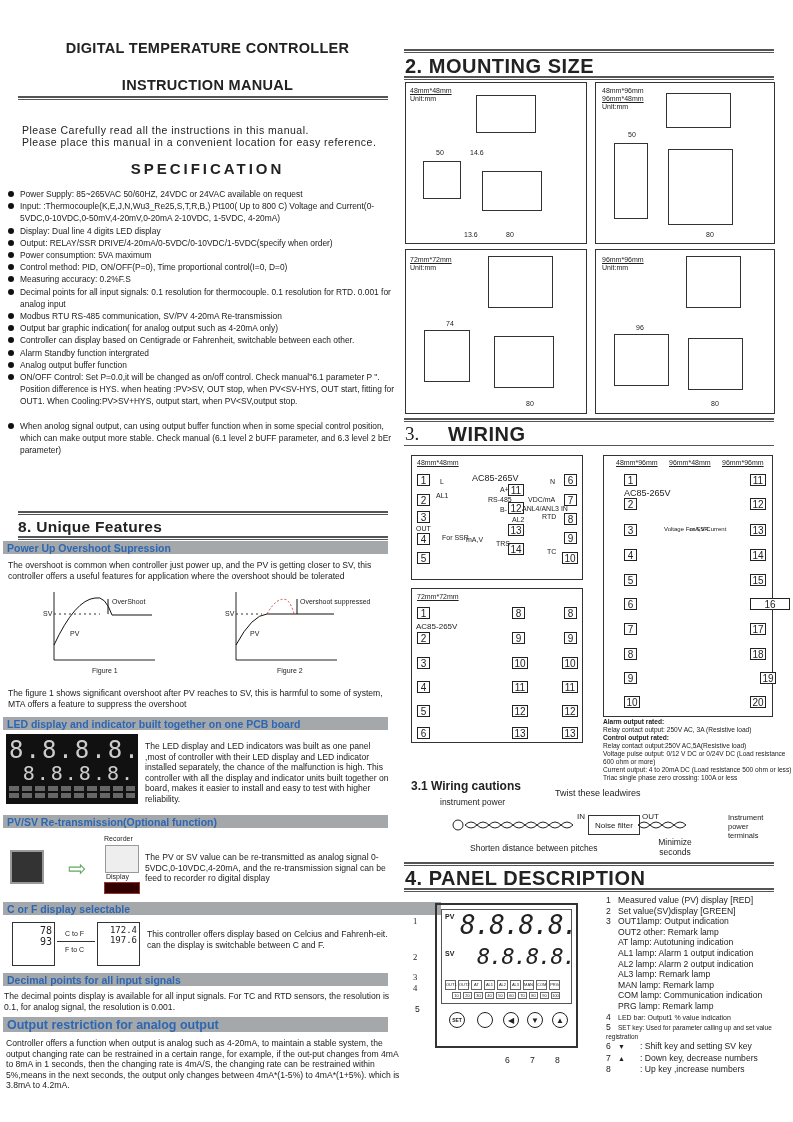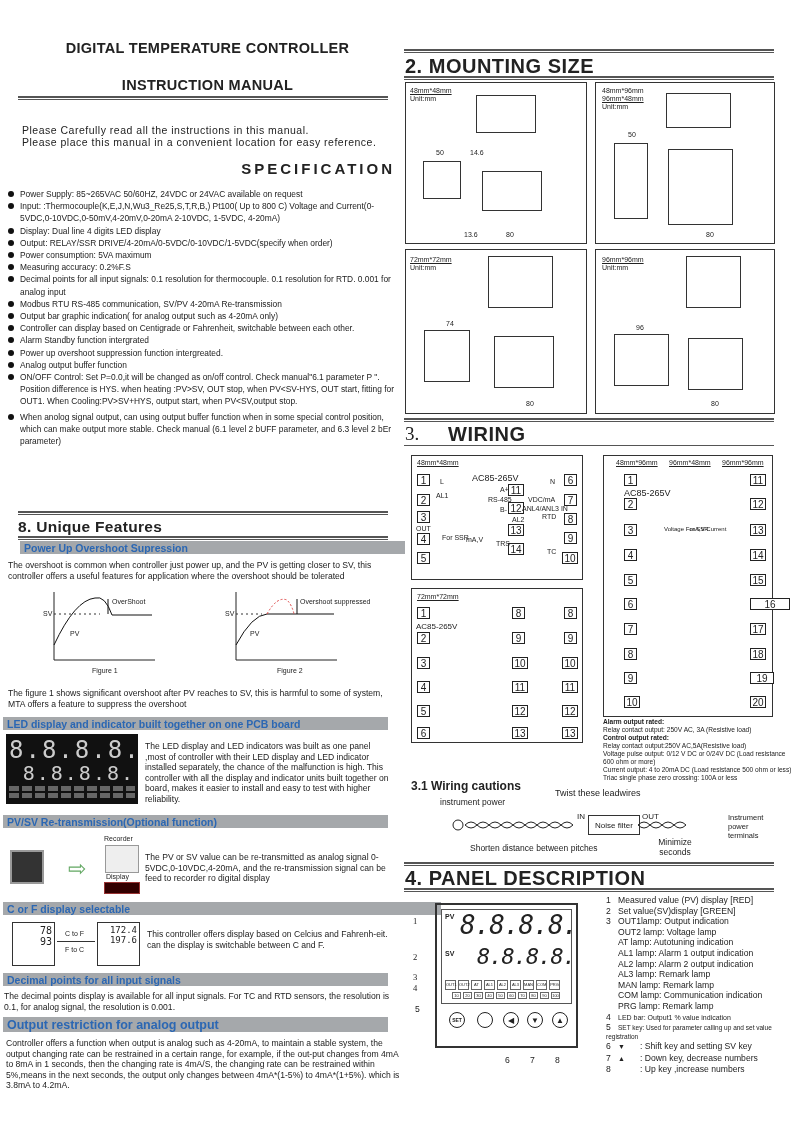--- a/index.html
+++ b/index.html
@@ -1,21 +1,21 @@
 <!DOCTYPE html>
 <html><head>
 <meta charset="utf-8">
 <style>
 *{box-sizing:border-box;margin:0;padding:0}
 body{width:793px;height:1122px;background:#fff;font-family:"Liberation Sans",sans-serif;color:#222;position:relative;overflow:hidden}
 .abs{position:absolute}
 .title{font-weight:bold;font-size:14.5px;text-align:center;letter-spacing:0.3px}
 .dbl{border-top:2px solid #555;border-bottom:1px solid #555;height:4px}
 .intro{font-size:10.5px;letter-spacing:0.5px;line-height:13px}
-.spec-h{font-weight:bold;font-size:15px;letter-spacing:3px;text-align:right}
+.spec-h{font-weight:bold;font-size:15px;letter-spacing:3px;text-align:center}
 ul.spec{list-style:none;font-size:8.4px;line-height:12.2px}
 ul.spec li{position:relative;padding-left:20px}
 ul.spec li:before{content:"";position:absolute;left:8px;top:3px;width:6px;height:6px;border-radius:50%;background:#111}
 .h1{font-weight:bold;font-size:15.5px;letter-spacing:0.3px}
 .bar{background:#a5a8ab;color:#2b67b3;font-weight:bold;font-size:10.5px;padding:1px 4px;height:13px;line-height:12px}
 .bar.big{font-size:12.5px;height:15px;line-height:15px}
 .p{font-size:8.6px;line-height:10.5px}
 .sec-h{font-weight:bold;font-size:20px;letter-spacing:0.5px}
 .box{border:1px solid #333}
 .small{font-size:7px;line-height:8px}
@@ -33,37 +33,37 @@
 <div class="abs intro" style="left:22px;top:124px">Please Carefully read all the instructions in this manual.</div>
 <div class="abs intro" style="left:22px;top:136px">Please place this manual in a convenient location for easy reference.</div>
 <div class="abs spec-h" style="left:20px;top:160px;width:375px">SPECIFICATION</div>
 
 <ul class="abs spec" style="left:0;top:188px;width:405px">
   <li>Power Supply: 85~265VAC 50/60HZ,  24VDC or 24VAC available on request</li>
   <li>Input: :Thermocouple(K,E,J,N,Wu3_Re25,S,T,R,B,) Pt100( Up to 800 C) Voltage and Current(0-5VDC,0-10VDC,0-50mV,4-20mV,0-20mA 2-10VDC, 1-5VDC, 4-20mA)</li>
   <li>Display: Dual line 4 digits LED display</li>
   <li>Output:  RELAY/SSR DRIVE/4-20mA/0-5VDC/0-10VDC/1-5VDC(specify when order)</li>
   <li>Power consumption: 5VA maximum</li>
+  <li>Control method:  PID,  ON/OFF(P=0), Time proportional control(I=0, D=0)</li>
   <li>Measuring accuracy: 0.2%F.S</li>
   <li>Decimal points for all input signals:  0.1 resolution for thermocouple. 0.1 resolution for RTD. 0.001 for analog input</li>
   <li>Modbus RTU RS-485 communication, SV/PV 4-20mA Re-transmission</li>
   <li>Output bar graphic indication( for analog output such as 4-20mA only)</li>
   <li>Controller can display based on Centigrade or Fahrenheit, switchable between each other.</li>
   <li>Alarm Standby function intergrated</li>
-  <li>Power up overshoot suppression function intergreated.</li>
   <li>Analog output buffer function</li>
   <li>ON/OFF Control: Set P=0.0,it will be changed as on/off control. Check manual"6.1 parameter P ".  Position difference is HYS. when heating :PV&gt;SV, OUT stop, when PV&lt;SV-HYS, OUT start, fitting for OUT1. When Cooling:PV&gt;SV+HYS, output start, when PV&lt;SV,output stop.</li>
-  <li style="margin-top:3px">When anolog signal output, can using output buffer function when in some special control position, which can make output more stable. Check manual (6.1 level 2 bUFF parameter, and 6.3 level 2  bEr parameter)</li>
+  <li style="margin-top:12px">When anolog signal output, can using output buffer function when in some special control position, which can make output more stable. Check manual (6.1 level 2 bUFF parameter, and 6.3 level 2  bEr parameter)</li>
 </ul>
 
 <div class="abs dbl" style="left:18px;top:511px;width:370px"></div>
 <div class="abs h1" style="left:18px;top:518px">8. Unique Features</div>
 <div class="abs dbl" style="left:18px;top:536px;width:370px"></div>
 
-<div class="abs bar" style="left:20px;top:541px;width:385px">Power Up Overshoot Supression</div>
+<div class="abs bar" style="left:3px;top:541px;width:385px">Power Up Overshoot Supression</div>
 <div class="abs p" style="left:8px;top:560px;width:385px">The overshoot is common when controller just power up, and the PV is getting closer to SV, this controller offers a useful features for application where the overshoot should be tolerated</div>
 
 <div class="fig" style="left:40px;top:590px;width:130px;height:80px">
   <svg width="130" height="75" viewBox="0 0 130 75">
     <line x1="14" y1="2" x2="14" y2="70" stroke="#222"></line>
       <line x1="14" y1="70" x2="115" y2="70" stroke="#222"></line>
     <line x1="14" y1="24" x2="60" y2="24" stroke="#333" stroke-dasharray="2,3"></line>
     <path d="M14 55 Q35 10 55 8 Q65 5 72 25 L112 25" stroke="#111" fill="none"></path>
     <line x1="68" y1="9" x2="68" y2="24" stroke="#111"></line>
   </svg>
@@ -252,21 +252,21 @@
   <span class="abs term" style="left:20px;top:216px">9</span>
     <span class="abs term" style="left:20px;top:240px;width:16px">10</span>
   <span class="abs term" style="left:146px;top:18px;width:16px">11</span>
     <span class="abs term" style="left:146px;top:42px;width:16px">12</span>
   <span class="abs term" style="left:146px;top:68px;width:16px">13</span>
     <span class="abs term" style="left:146px;top:93px;width:16px">14</span>
   <span class="abs term" style="left:146px;top:118px;width:16px">15</span>
     <span class="abs term" style="left:146px;top:142px;width:40px">16</span>
   <span class="abs term" style="left:146px;top:167px;width:16px">17</span>
     <span class="abs term" style="left:146px;top:192px;width:16px">18</span>
-  <span class="abs term" style="left:146px;top:216px;width:24px">19</span>
+  <span class="abs term" style="left:156px;top:216px;width:16px">19</span>
     <span class="abs term" style="left:146px;top:240px;width:16px">20</span>
 </div>
 
 <div class="abs" style="left:603px;top:718px;width:190px;font-size:6.6px;line-height:8px">
   <div style="font-weight:bold">Alarm output rated:</div>
   <div>Relay contact output:  250V AC, 3A (Resistive load)</div>
   <div style="font-weight:bold">Control output rated:</div>
   <div>Relay contact output:250V AC,5A(Resistive load)</div>
   <div>Voltage pulse output: 0/12 V DC or 0/24V DC (Load resistance 600 ohm  or more)</div>
   <div>Current output: 4 to 20mA DC (Load resistance 500 ohm or less)</div>
@@ -336,21 +336,21 @@
 <div class="abs pd" style="left:413px;top:983px;font-family:'Liberation Serif',serif">4</div>
 <div class="abs pd" style="left:415px;top:1004px">5</div>
 <div class="abs pd" style="left:505px;top:1055px">6</div>
 <div class="abs pd" style="left:530px;top:1055px">7</div>
 <div class="abs pd" style="left:555px;top:1055px">8</div>
 
 <div class="abs pd" style="left:606px;top:895px;width:185px">
   <div><span style="display:inline-block;width:12px">1</span><span>Measured value (PV)  display  [RED]</span></div>
   <div><span style="display:inline-block;width:12px">2</span><span>Set value(SV)display  [GREEN]</span></div>
   <div><span style="display:inline-block;width:12px">3</span><span>OUT1lamp: Output indication</span></div>
-  <div style="padding-left:12px">OUT2 lamp: Voltage lamp</div>
+  <div style="padding-left:12px">OUT2 other: Remark lamp</div>
   <div style="padding-left:12px">AT lamp: Autotuning indication</div>
   <div style="padding-left:12px">AL1 lamp: Alarm 1 output indication</div>
   <div style="padding-left:12px">AL2 lamp: Alarm 2 output indication</div>
   <div style="padding-left:12px">AL3 lamp: Remark lamp</div>
   <div style="padding-left:12px">MAN lamp: Remark lamp</div>
   <div style="padding-left:12px">COM lamp: Communication indication</div>
   <div style="padding-left:12px">PRG lamp: Remark lamp</div>
   <div><span style="display:inline-block;width:12px">4</span><span style="font-size:7px">LED bar:  Output1 % value  indication</span></div>
   <div style="line-height:8px"><span style="display:inline-block;width:12px">5</span><span style="font-size:6.5px">SET key: Used for parameter  calling up and set value registration</span></div>
   <div><span style="display:inline-block;width:12px">6</span><span style="display:inline-block;width:22px;font-size:7px">▼</span><span>: Shift key and setting SV  key</span></div>

